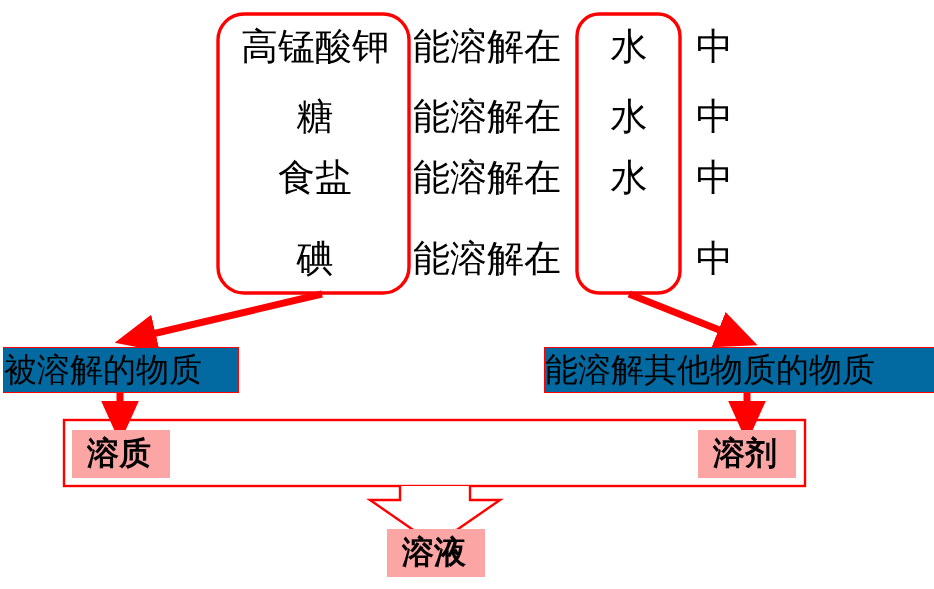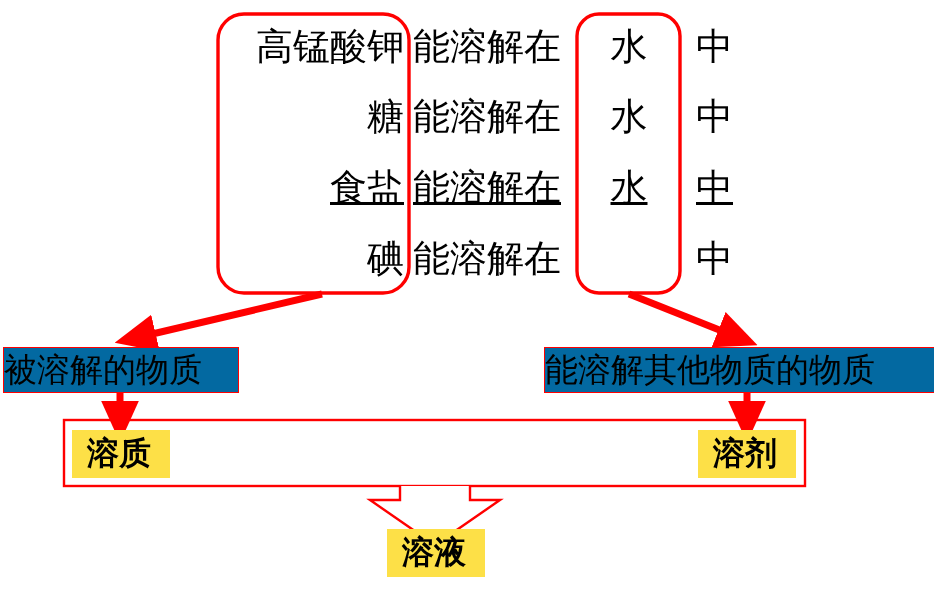--- a/index.html
+++ b/index.html
@@ -31,40 +31,40 @@
     pointer-events: none;
   }
   .cell {
     position: absolute;
     font-size: 37px;
     line-height: 44px;
     white-space: nowrap;
     letter-spacing: 0px;
   }
   .cell-subject {
-    text-align: right;
+    text-align: center;
     width: 178px;
     left: 226px;
   }
   .cell-verb {
     left: 413px;
     text-align: right;
   }
   .cell-solvent {
     text-align: center;
     width: 92px;
     left: 583px;
   }
   .cell-suffix {
     left: 696px;
     text-align: left;
   }
   .row1 { top: 25px; }
   .row2 { top: 95px; }
-  .row3 { top: 166px; text-decoration: underline; }
+  .row3 { top: 156px; }
   .row4 { top: 237px; }
 
   .label-box {
     position: absolute;
     border: 1.6px solid #ff0000;
     background: #0369a1;
     box-sizing: border-box;
     display: flex;
     align-items: center;
     justify-content: flex-start;
@@ -80,21 +80,21 @@
   }
   #box-solvent-desc {
     left: 544px;
     top: 347px;
     width: 427px;
     height: 46px;
   }
 
   .chip {
     position: absolute;
-    background: #fde047;
+    background: #fca5a5;
     font-size: 32px;
     font-weight: bold;
     line-height: 36px;
     white-space: nowrap;
     display: flex;
     align-items: center;
     justify-content: center;
     box-sizing: border-box;
     padding: 4px 10px 6px 6px;
   }

